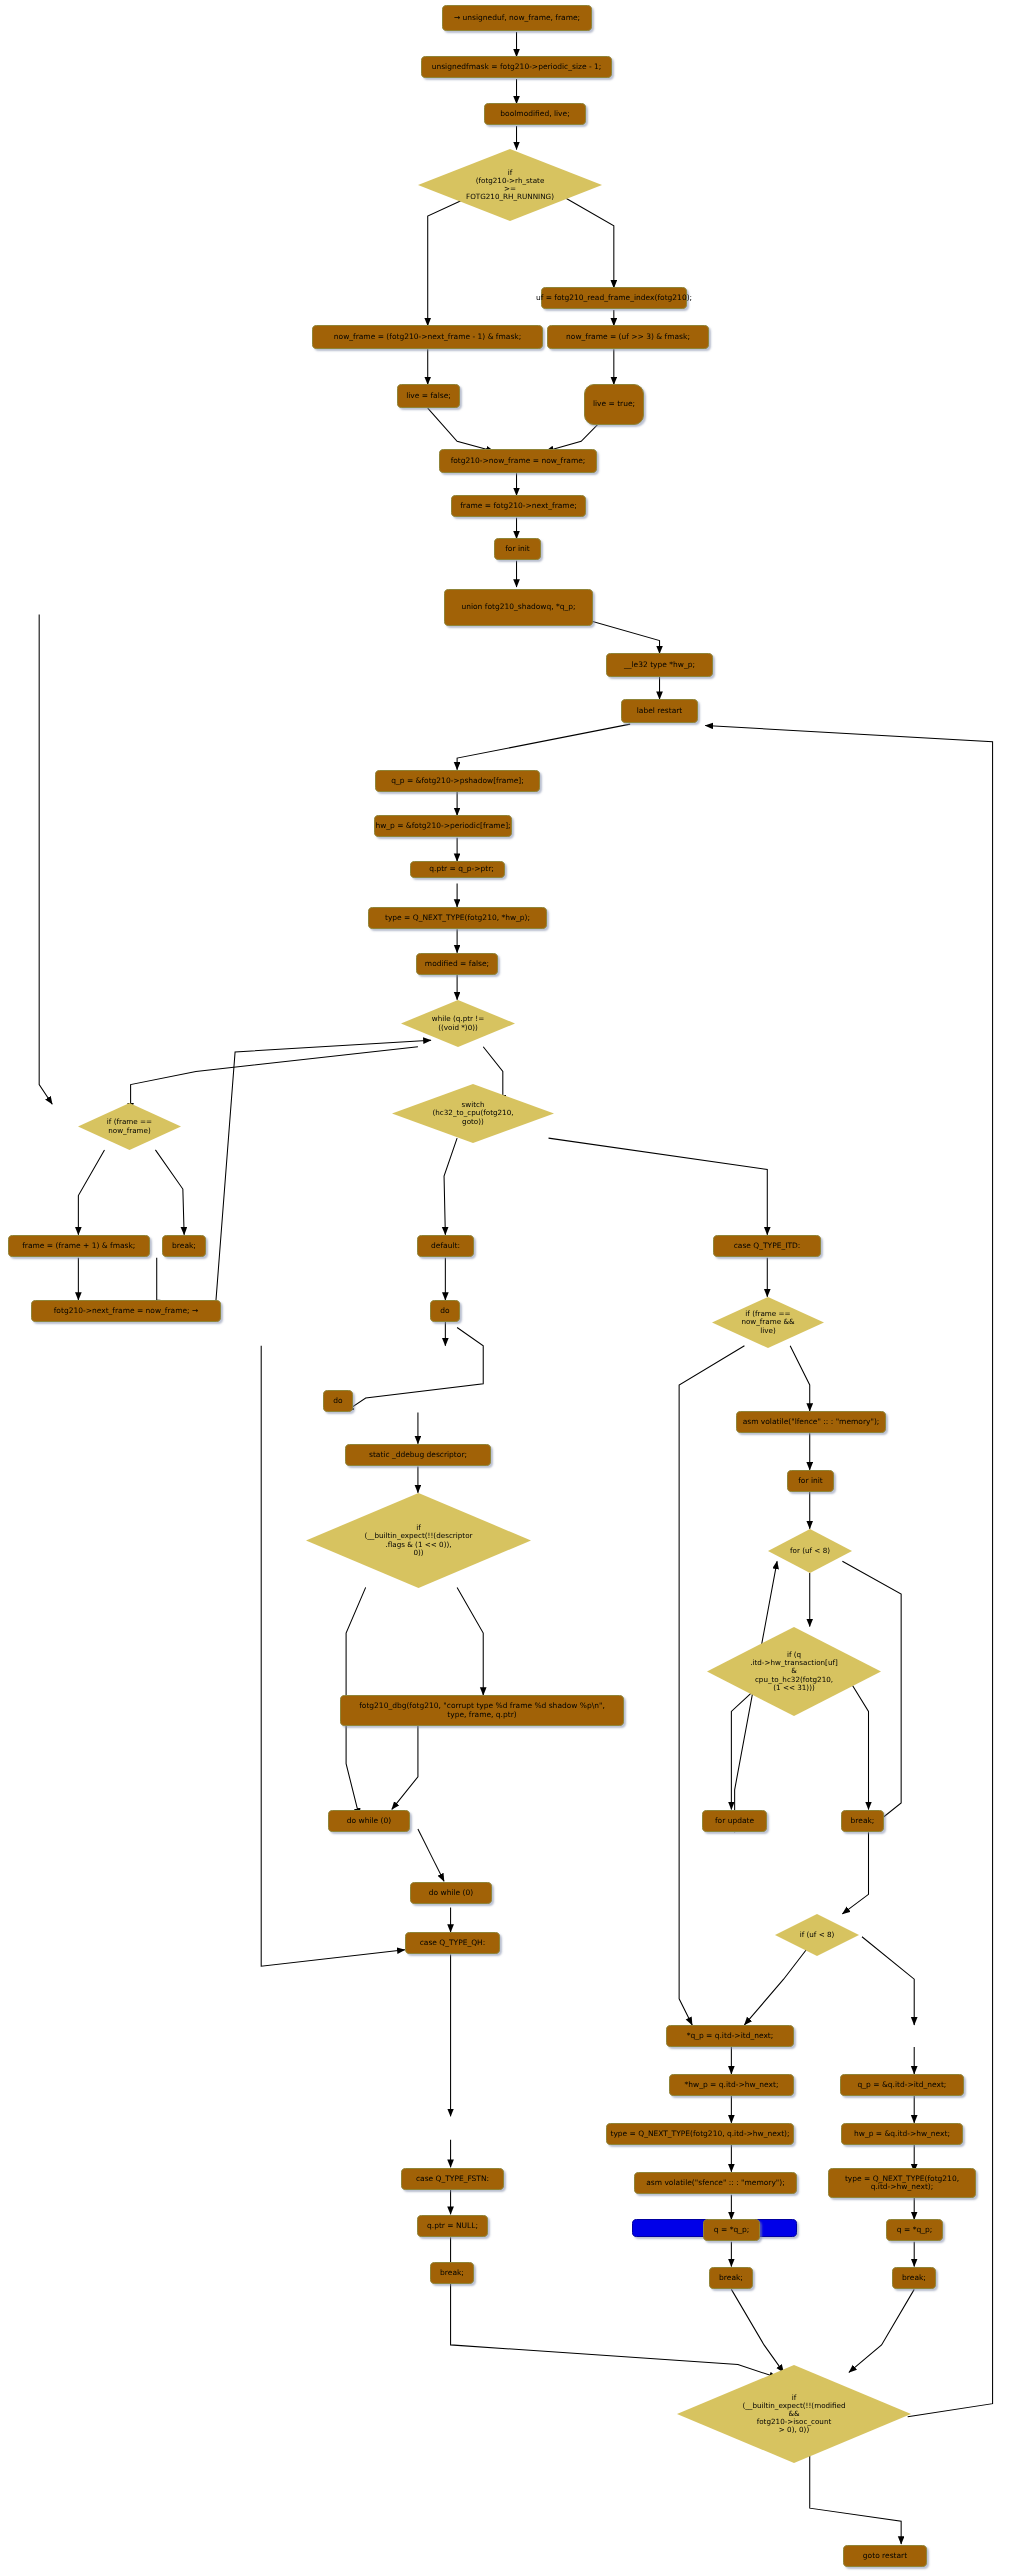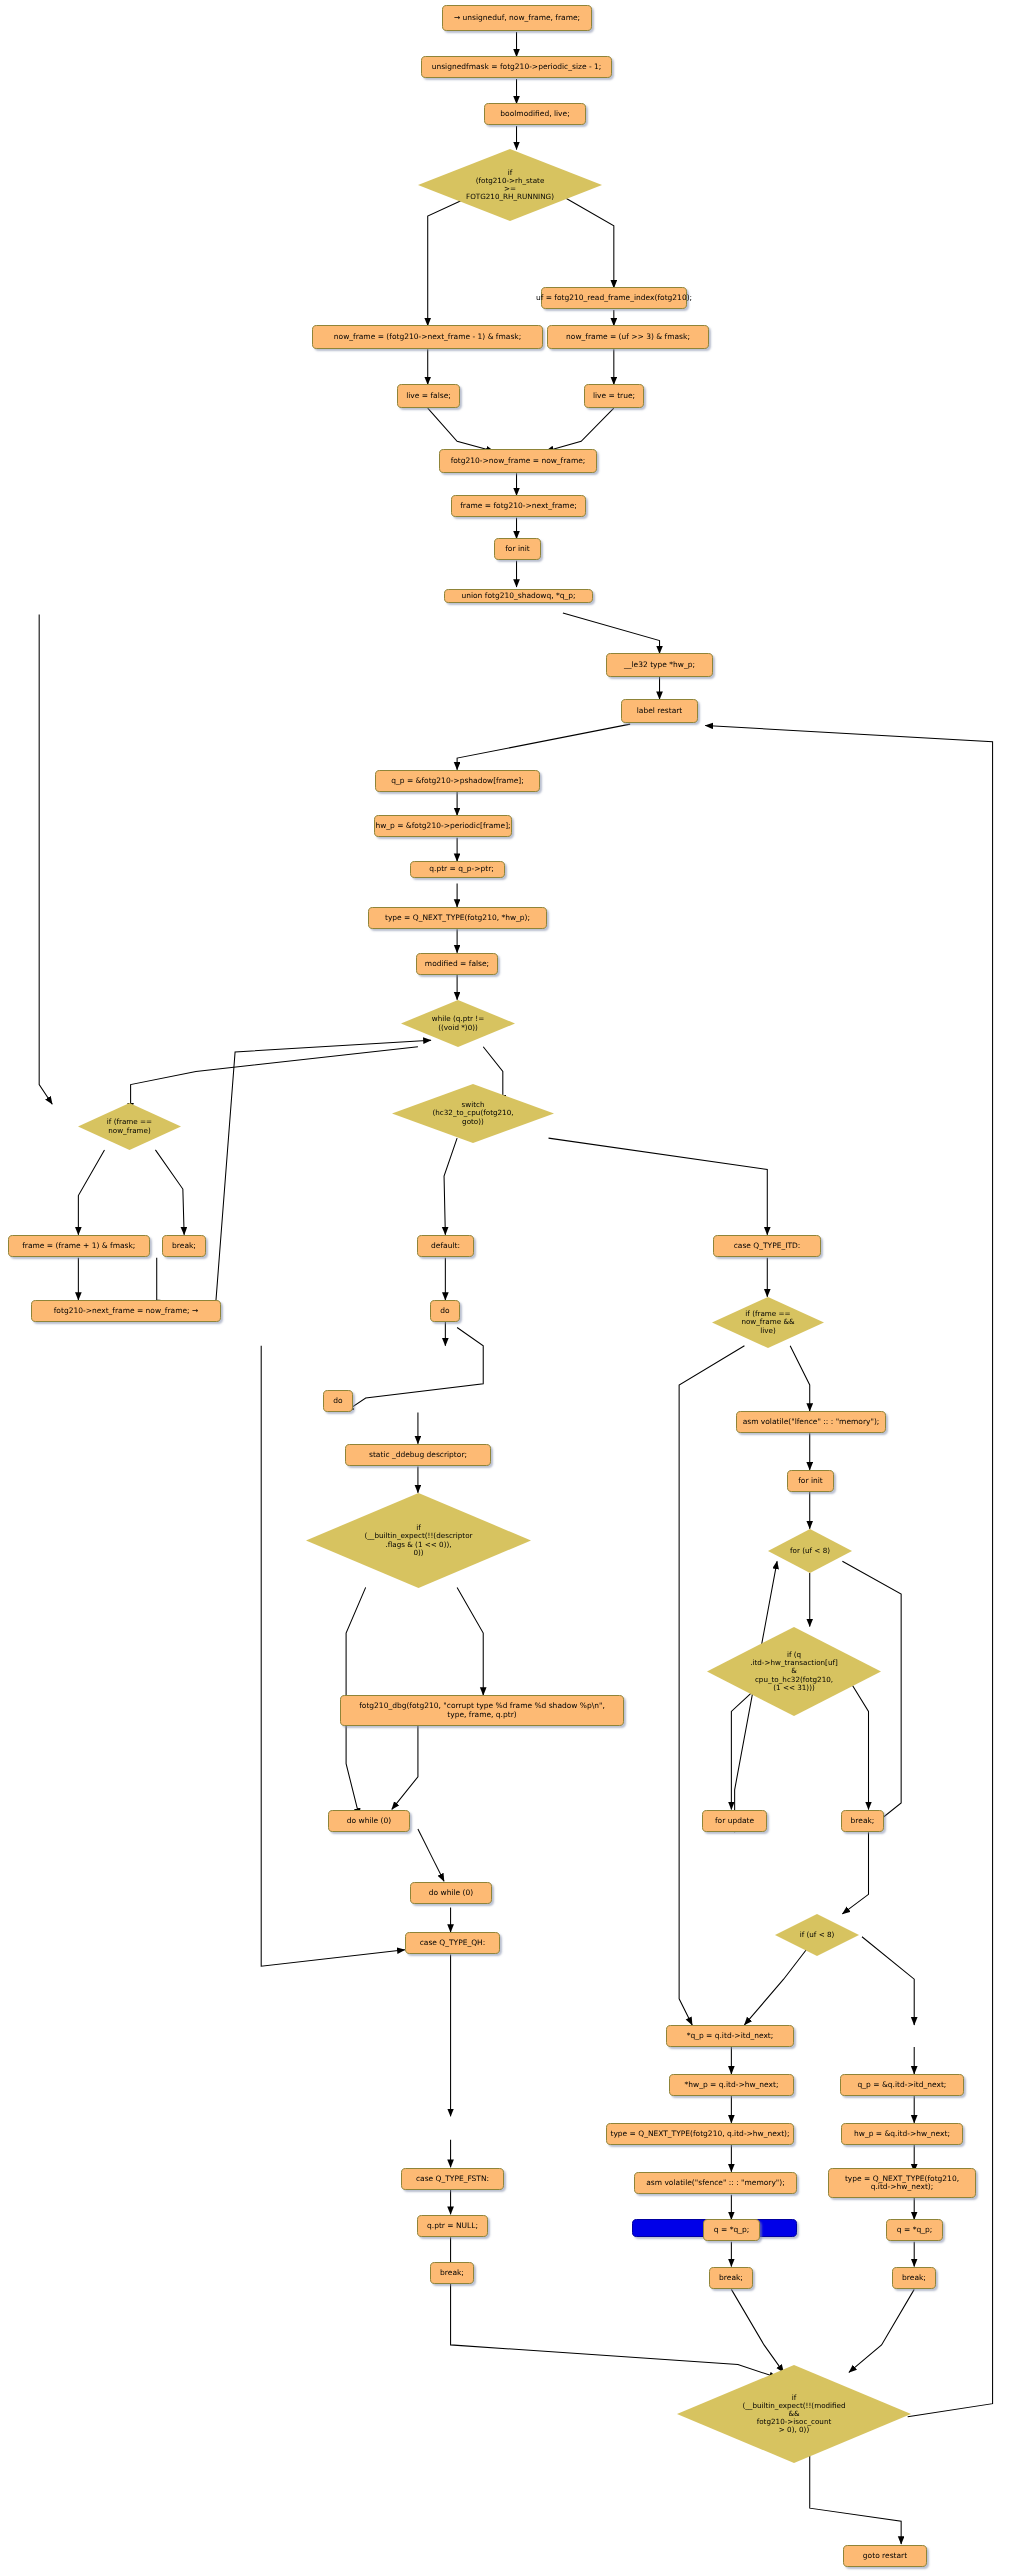--- a/index.html
+++ b/index.html
@@ -33,21 +33,21 @@
     align-items: center;
     justify-content: center;
     text-align: center;
     color: #000000;
     font-family: "DejaVu Sans", sans-serif;
     line-height: 1.12;
     white-space: pre;
   }
   
   .act {
-    background: #fdba74;
+    background: #a16207;
     border: 0.7px solid #8F8438;
     border-radius: 4.6px;
     box-shadow: 2px 2px 2px rgba(130,140,170,0.55);
     font-size: 7.5px;
     padding: 1.3px 3.9px;
   }
   
   .act.highlight {
     background: #0000E8;
     border: 0.7px solid #0000A0;
@@ -192,29 +192,29 @@
   </div>
 
   <div class="node act" style="left:541px; top:287px; width:146px; height:22px;">uf = fotg210_read_frame_index(fotg210);</div>
 
   <div class="node act" style="left:312px; top:325px; width:231px; height:23.5px;">now_frame = (fotg210-&gt;next_frame - 1) &amp; fmask;</div>
 
   <div class="node act" style="left:547px; top:325px; width:162px; height:23.5px;">now_frame = (uf &gt;&gt; 3) &amp; fmask;</div>
 
   <div class="node act" style="left:397px; top:384px; width:63px; height:23.5px;">live = false;</div>
 
-  <div class="node act" style="left:584px; top:384px; width:60px; height:24px;">live = true;</div>
+  <div class="node act" style="left:584px; top:384px; width:60px; height:41px;border-radius:10px;">live = true;</div>
 
   <div class="node act" style="left:439px; top:449px; width:158px; height:23.5px;">fotg210-&gt;now_frame = now_frame;</div>
 
   <div class="node act" style="left:451px; top:495px; width:135px; height:22px;">frame = fotg210-&gt;next_frame;</div>
 
   <div class="node act" style="left:494px; top:538px; width:47px; height:22px;">for init</div>
 
-  <div class="node act" style="left:444px; top:589px; width:149px; height:14px;text-align:right;">union fotg210_shadowq, *q_p;</div>
+  <div class="node act" style="left:444px; top:589px; width:149px; height:37px;text-align:right;">union fotg210_shadowq, *q_p;</div>
 
   <div class="node act" style="left:606px; top:653px; width:107px; height:23.5px;">__le32 type *hw_p;</div>
 
   <div class="node act" style="left:621px; top:699px; width:77px; height:23.5px;">label restart</div>
 
   <div class="node act" style="left:375px; top:770px; width:165px; height:22px;">q_p = &amp;fotg210-&gt;pshadow[frame];</div>
 
   <div class="node act" style="left:374px; top:815px; width:138px; height:22px;">hw_p = &amp;fotg210-&gt;periodic[frame];</div>
 
   <div class="node act" style="left:410px; top:861px; width:95px; height:17px;padding-left:12px;">q.ptr = q_p-&gt;ptr;</div>

